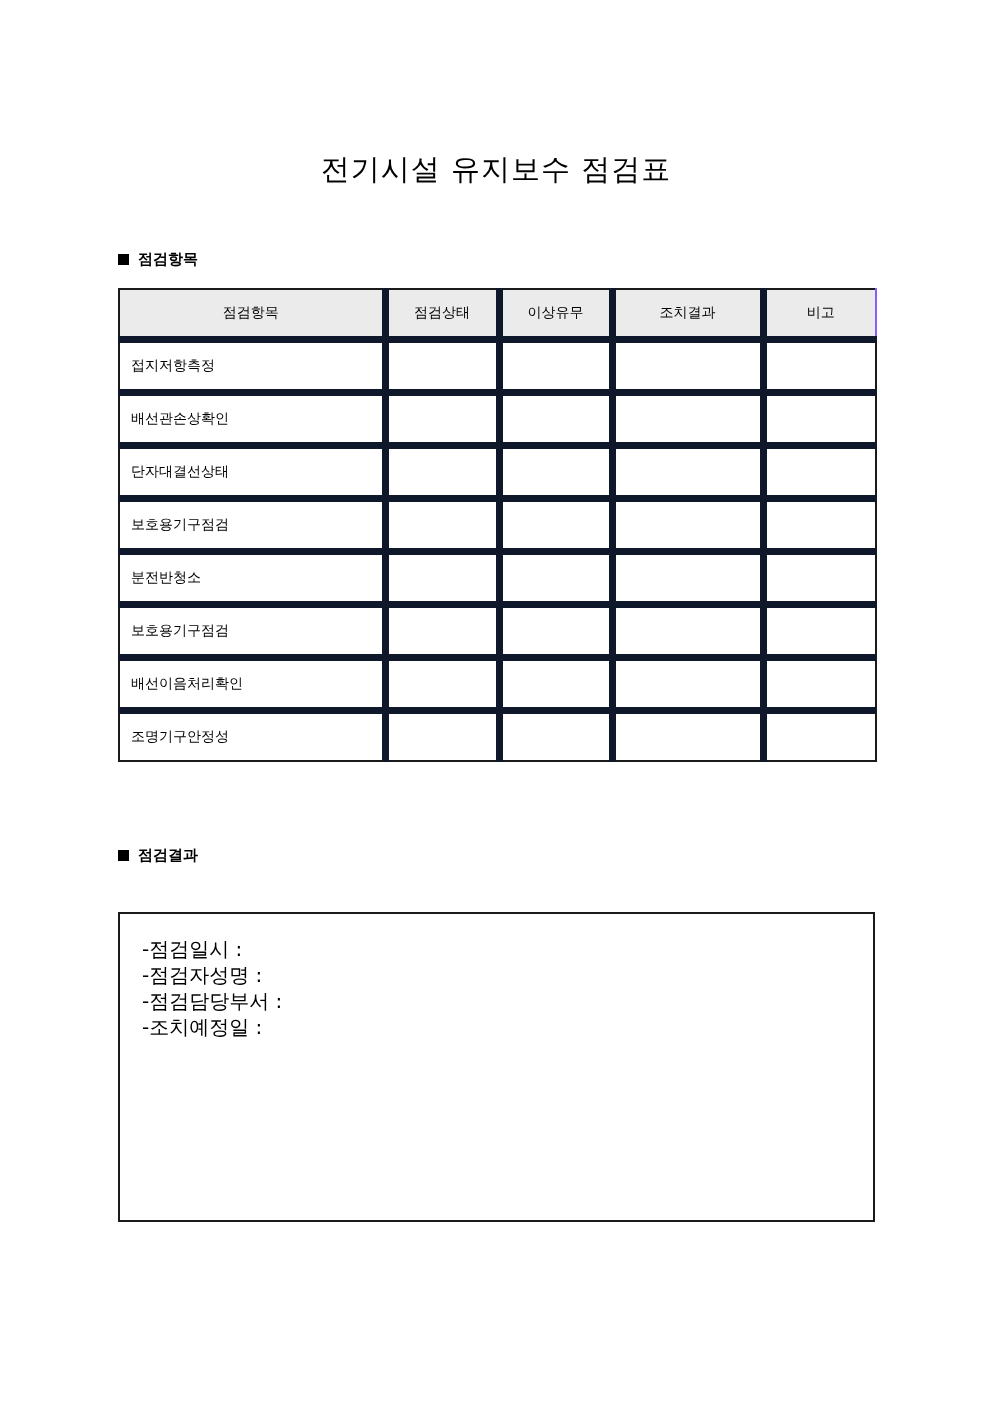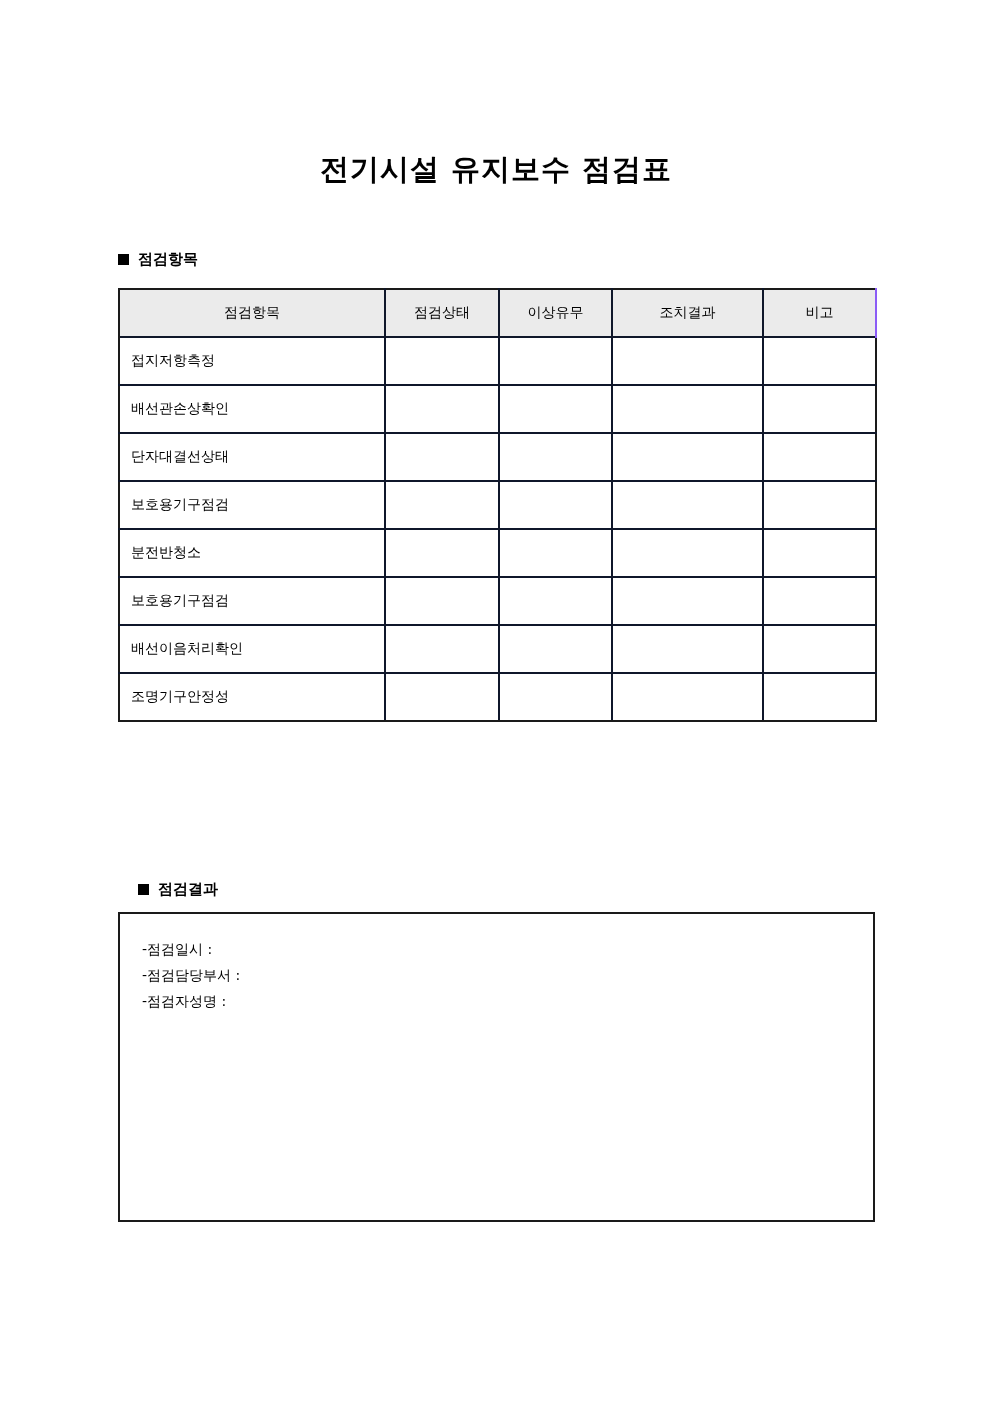--- a/index.html
+++ b/index.html
@@ -24,39 +24,39 @@
   }
 
   
   .doc-title {
     position: absolute;
     top: 130px;
     left: 0;
     width: 992px;
     text-align: center;
     font-size: 29px;
-    font-weight: bold;
+    font-weight: normal;
     letter-spacing: 1px;
     line-height: 40px;
     white-space: pre;
   }
 
   
   .section-heading {
     position: absolute;
     left: 118px;
     display: flex;
     align-items: center;
     gap: 9px;
     font-size: 15px;
     font-weight: bold;
     line-height: 20px;
   }
   .section-heading.items { top: 249px; }
-  .section-heading.results { top: 879px; margin-left: 20px; }
+  .section-heading.results { top: 845px; }
 
   .bullet-square {
     width: 11px;
     height: 11px;
     background: #000000;
     display: inline-block;
     flex: 0 0 auto;
   }
 
   
@@ -64,21 +64,21 @@
     position: absolute;
     left: 118px;
     top: 288px;
     width: 757px;
     border-collapse: collapse;
     table-layout: fixed;
     font-size: 14px;
   }
   .inspect-table th,
   .inspect-table td {
-    border: 2px solid #0f172a;
+    border: 7px solid #0f172a;
     height: 46px;
     padding: 0;
     font-weight: normal;
   }
   .inspect-table thead th {
     background: #ebebeb;
     text-align: center;
     border-top: 2px solid #1a1a1a;
     border-bottom: 1px solid #4a4a4a;
     font-size: 14px;
@@ -109,21 +109,21 @@
     width: 757px;
     height: 310px;
     border: 2px solid #1a1a1a;
     box-sizing: border-box;
     background: #ffffff;
   }
   .result-lines {
     padding: 22px 0 0 22px;
   }
   .result-line {
-    font-size: 14px;
+    font-size: 20px;
     line-height: 26px;
     white-space: pre;
   }
 </style>
 </head>
 <body>
 
 <div class="page">
 
   <h1 class="doc-title">전기시설 유지보수 점검표</h1>
@@ -211,18 +211,19 @@
   </table>
 
   <div class="section-heading results">
     <span class="bullet-square"></span>
     <span>점검결과</span>
   </div>
 
   <div class="result-box">
     <div class="result-lines" id="result-lines">
         <div class="result-line">-점검일시 :</div>
+        <div class="result-line">-점검자성명 :</div>
         <div class="result-line">-점검담당부서 :</div>
-        <div class="result-line">-점검자성명 :</div>
+        <div class="result-line">-조치예정일 :</div>
       </div>
   </div>
 
 </div>
 
 </body></html>

